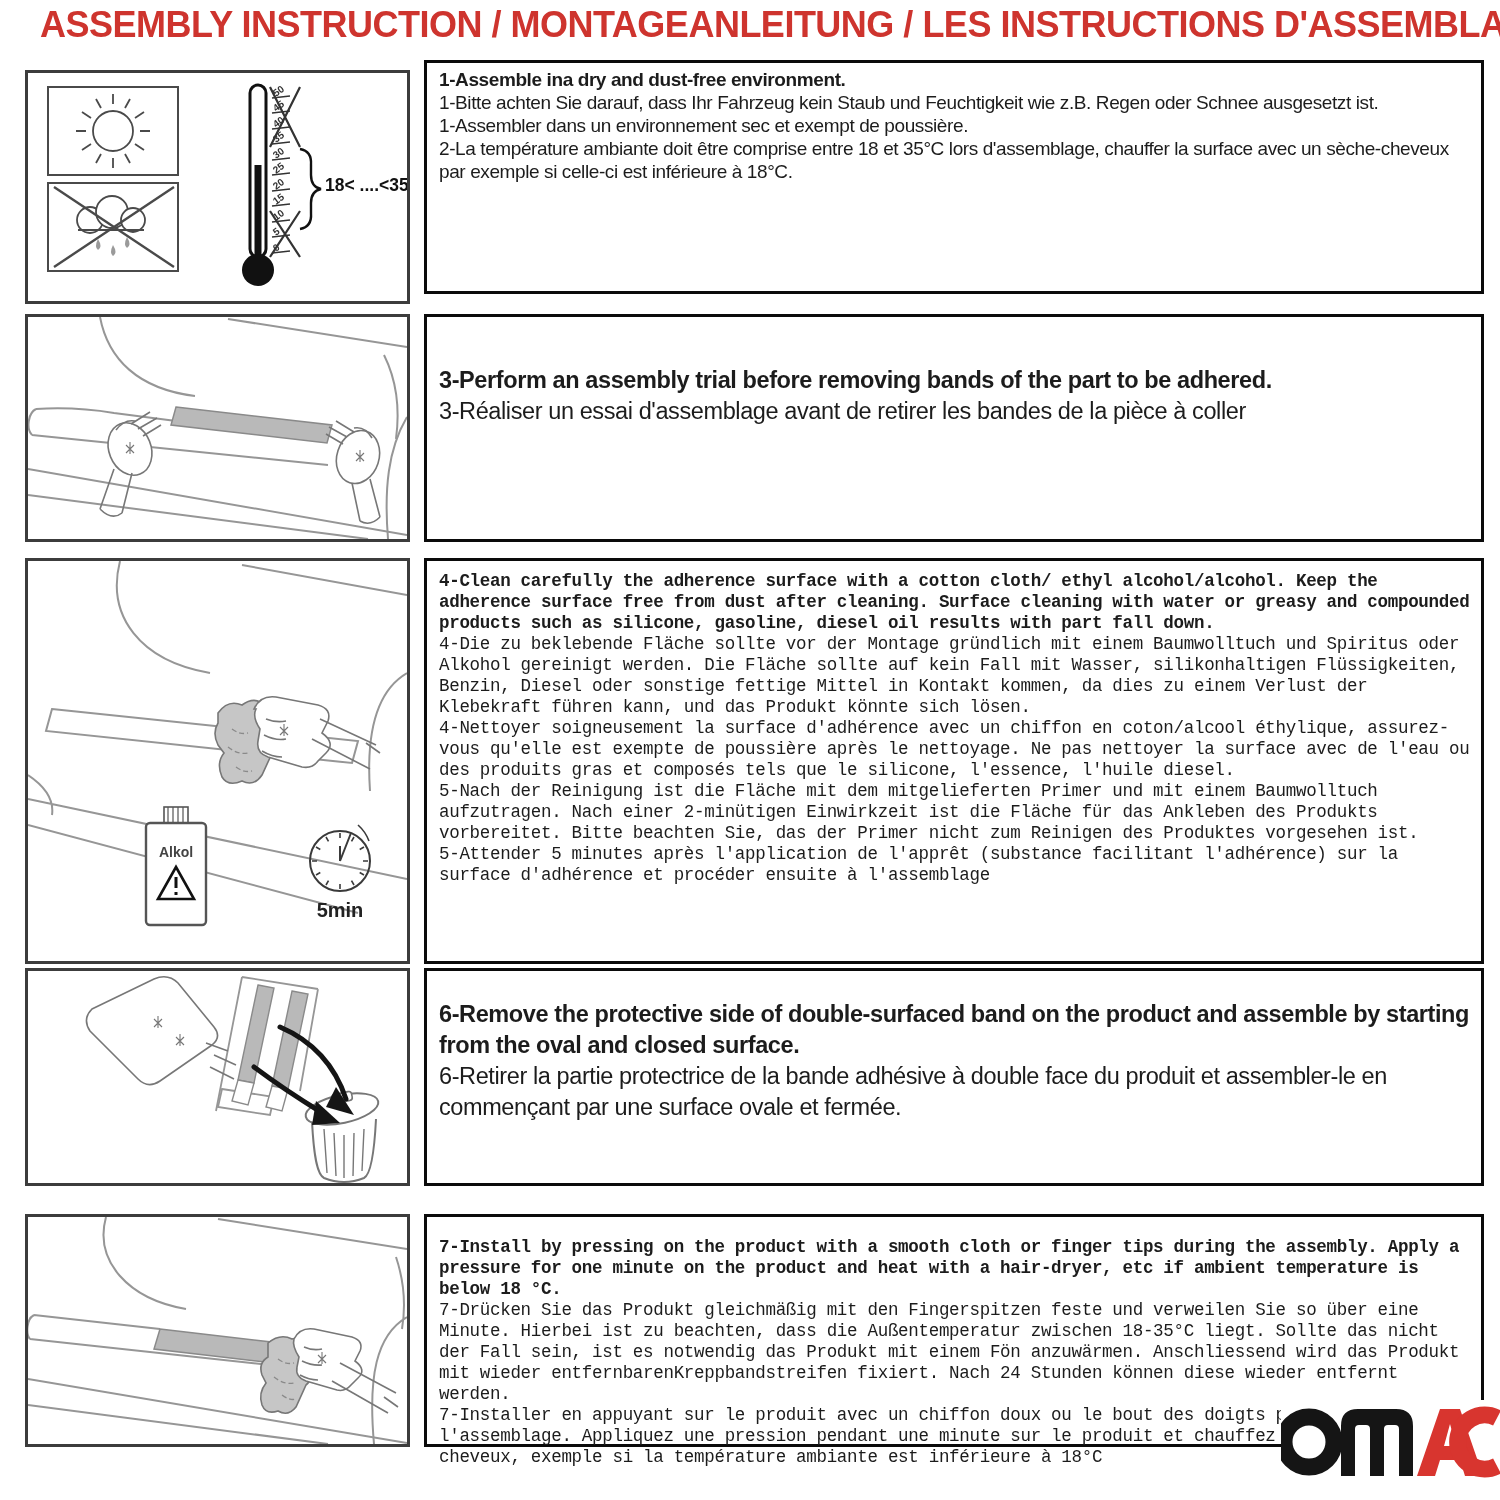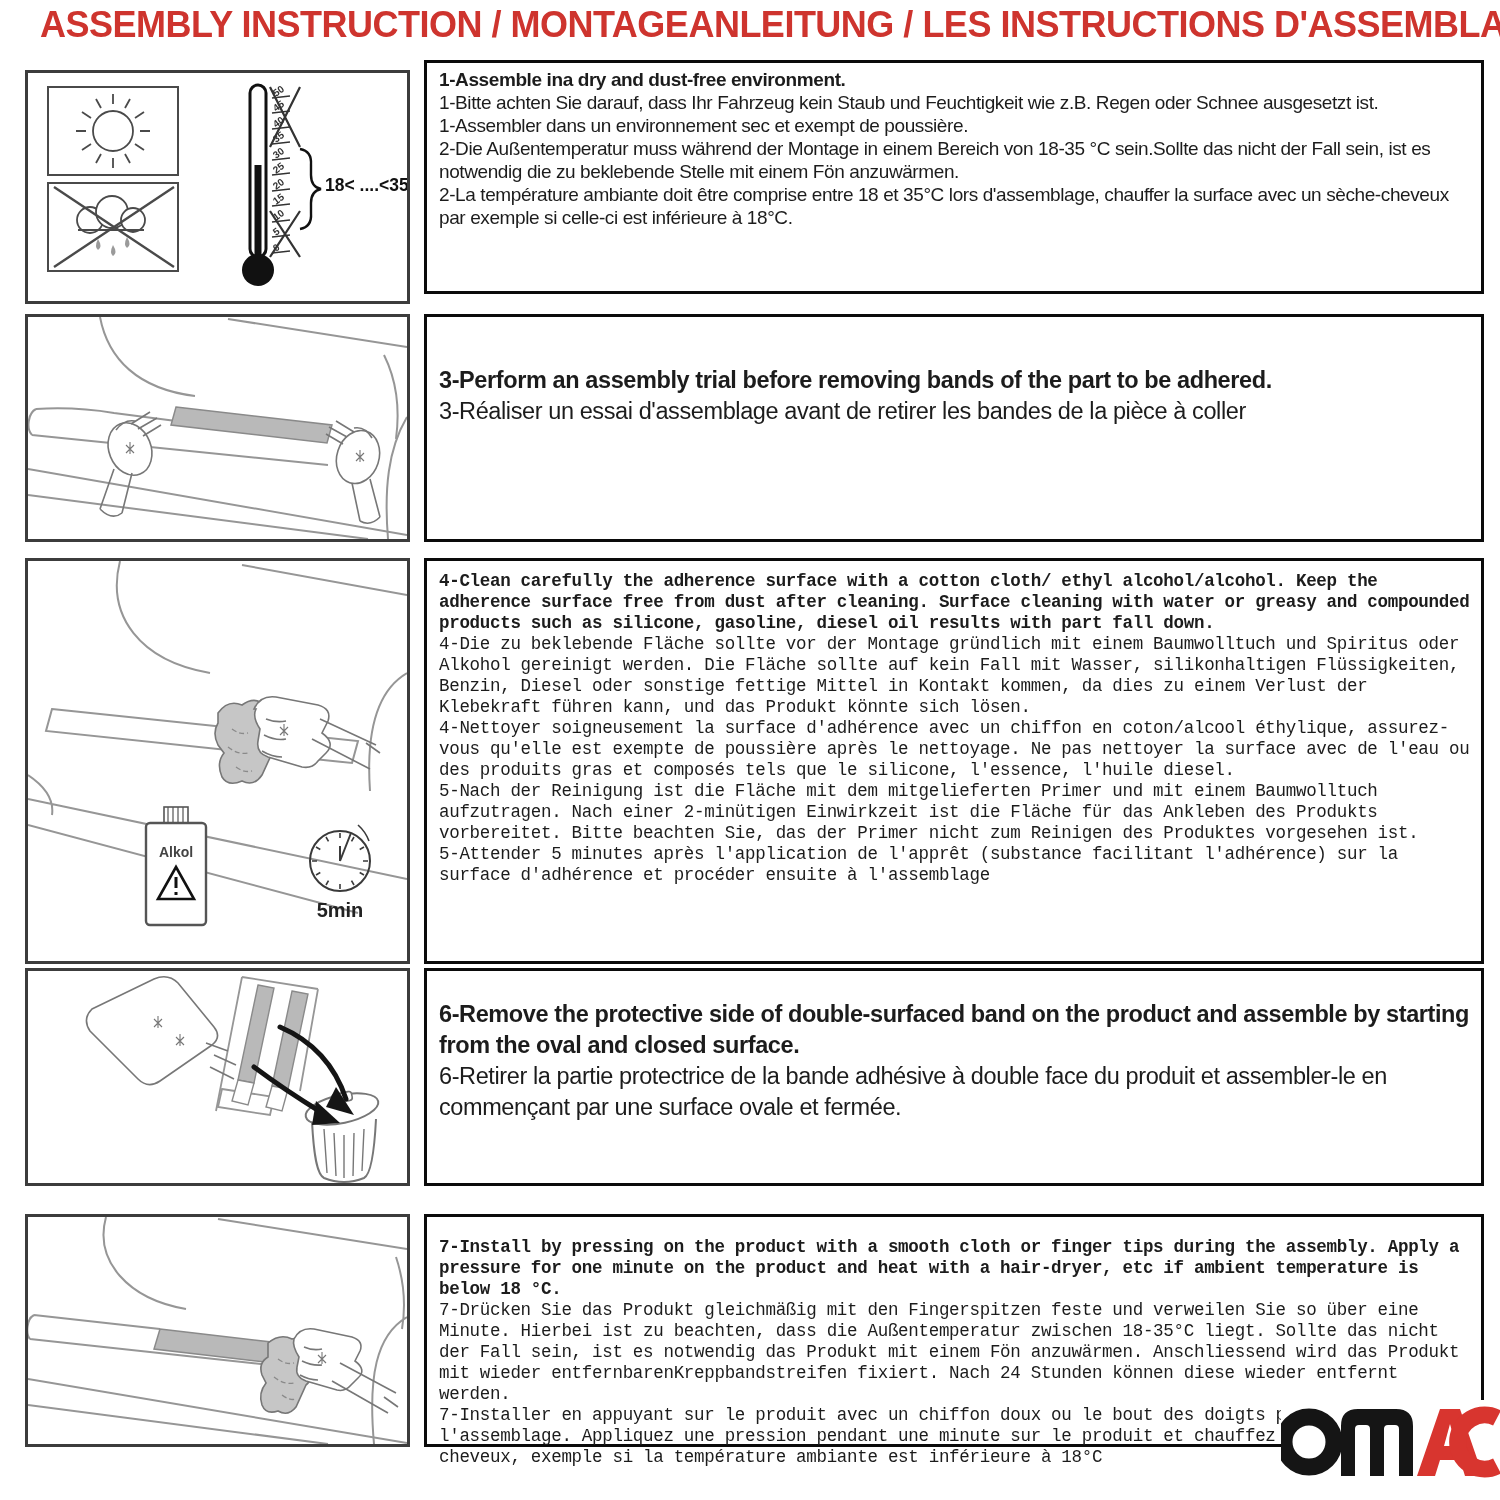--- a/index.html
+++ b/index.html
@@ -99,21 +99,20 @@
         </g>
         <path d="M272,76 q12,2 11,16 l0,10 q0,12 10,14 q-10,2 -10,14 l0,10 q1,14 -11,16" stroke="#111" stroke-width="2.4" fill="none"></path>
         <text x="297" y="118" font-size="17.5" font-weight="bold" fill="#111">18&lt; ....&lt;35 C</text>
       </g>
     </svg>
   </div>
   <div class="box-right t-small pt5" style="top:60px;height:234px;">
     <p class="b">1-Assemble ina dry and dust-free environment.</p>
     <p>1-Bitte achten Sie darauf, dass Ihr Fahrzeug kein Staub und Feuchtigkeit wie z.B. Regen oder Schnee ausgesetzt ist.</p>
     <p>1-Assembler dans un environnement sec et exempt de poussière.</p>
-    <p>2-Die Außentemperatur muss während der Montage in einem Bereich von 18-35 °C  sein.Sollte das nicht der Fall sein, ist es notwendig die zu beklebende Stelle mit einem Fön anzuwärmen.</p>
     <p>2-La température ambiante doit être comprise entre 18 et 35°C lors d'assemblage, chauffer la surface avec un sèche-cheveux par exemple si celle-ci est inférieure à 18°C.</p>
   </div>
 
   <div class="box-left" style="top:314px;height:228px;">
     <svg width="379" height="222" viewBox="0 0 379 222">
       <g stroke="#969696" stroke-width="2" fill="none">
         <path d="M72,0 C80,42 110,72 167,79"></path>
         <path d="M200,2 L379,30"></path>
         <path d="M356,38 C368,62 372,92 368,122"></path>
         <path d="M379,100 C360,132 356,172 360,222"></path>

